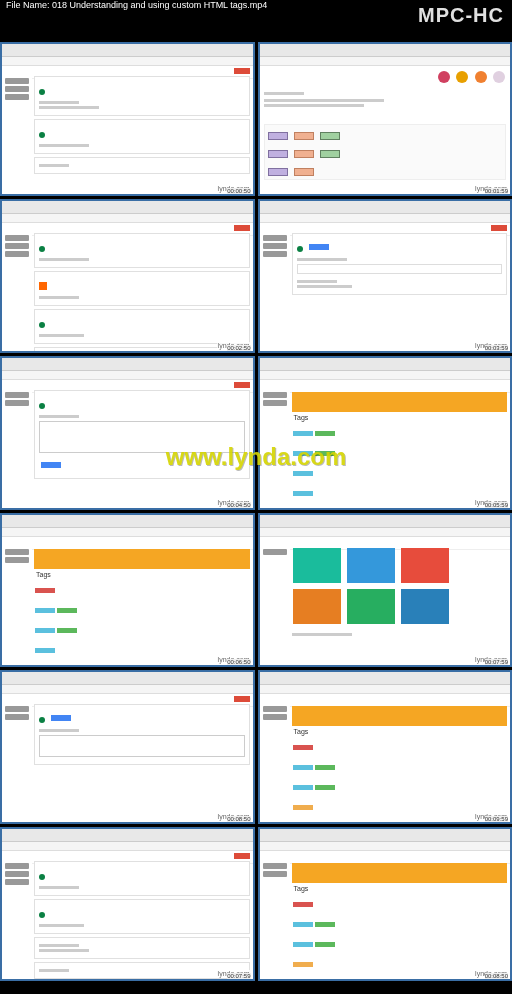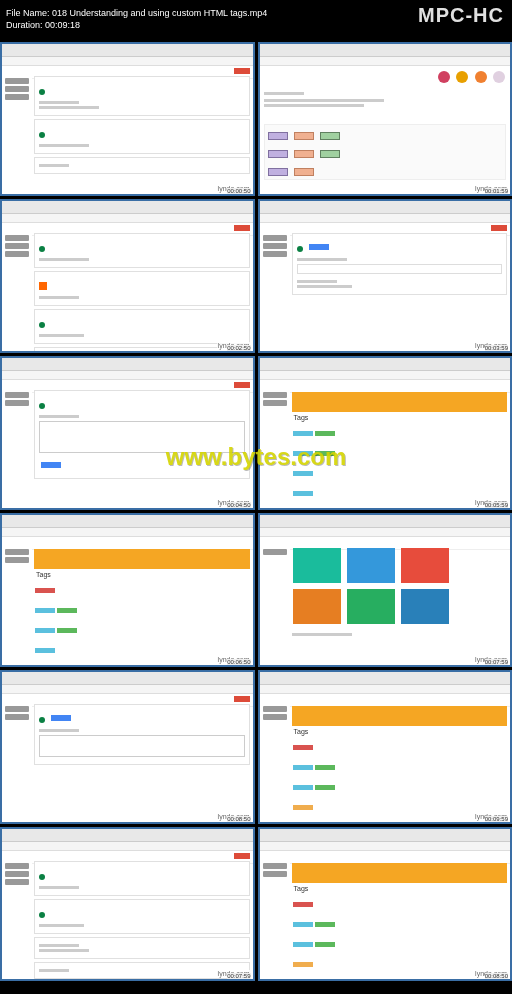--- a/index.html
+++ b/index.html
@@ -10,21 +10,21 @@
   background: #000;
   color: #fff;
   font-family: Arial, sans-serif;
   overflow: hidden;
   position: relative;
 }
 .metadata {
   position: absolute;
   top: 0;
   left: 0;
-  padding: 8px 6px;
+  padding: 0 6px;
   font-size: 9px;
   line-height: 1.3;
   color: #fff;
   z-index: 10;
   text-shadow: 1px 1px 1px #000;
 }
 .player-name {
   position: absolute;
   top: 4px;
   right: 8px;
@@ -206,26 +206,25 @@
   font-size: 7px;
   color: #333;
   margin: 2px;
 }
 </style>
 </head>
 <body>
 
 <div class="metadata">
   <div><span>File Name:</span> <span>018 Understanding and using custom HTML tags.mp4</span></div>
-  <div><span>Duration:</span> <span>00:09:18</span></div>
 </div>
 
 <div class="player-name">MPC-HC</div>
 
-<div class="watermark">www.bytes.com</div>
+<div class="watermark">www.lynda.com</div>
 
 <div class="grid">
 
   <div class="thumb">
     <div class="browser-chrome"></div>
     <div class="browser-tabs"></div>
     <div class="gtm-header">
         <div class="red-btn"></div>
       </div>
     <div class="sidebar">

